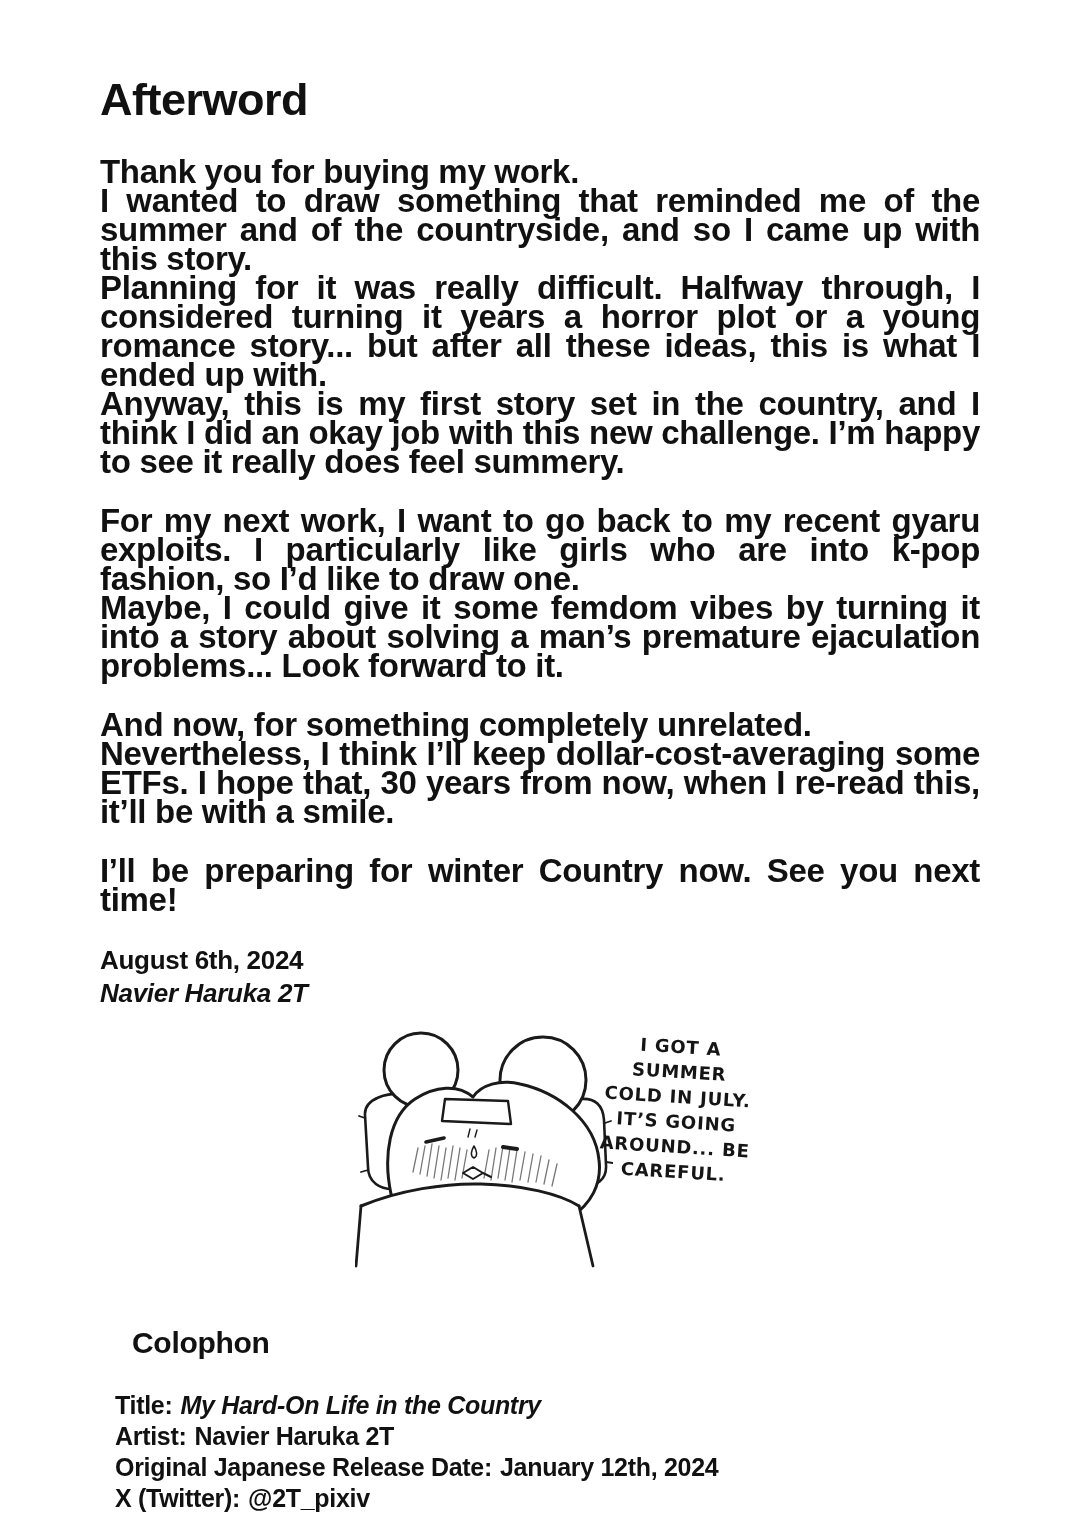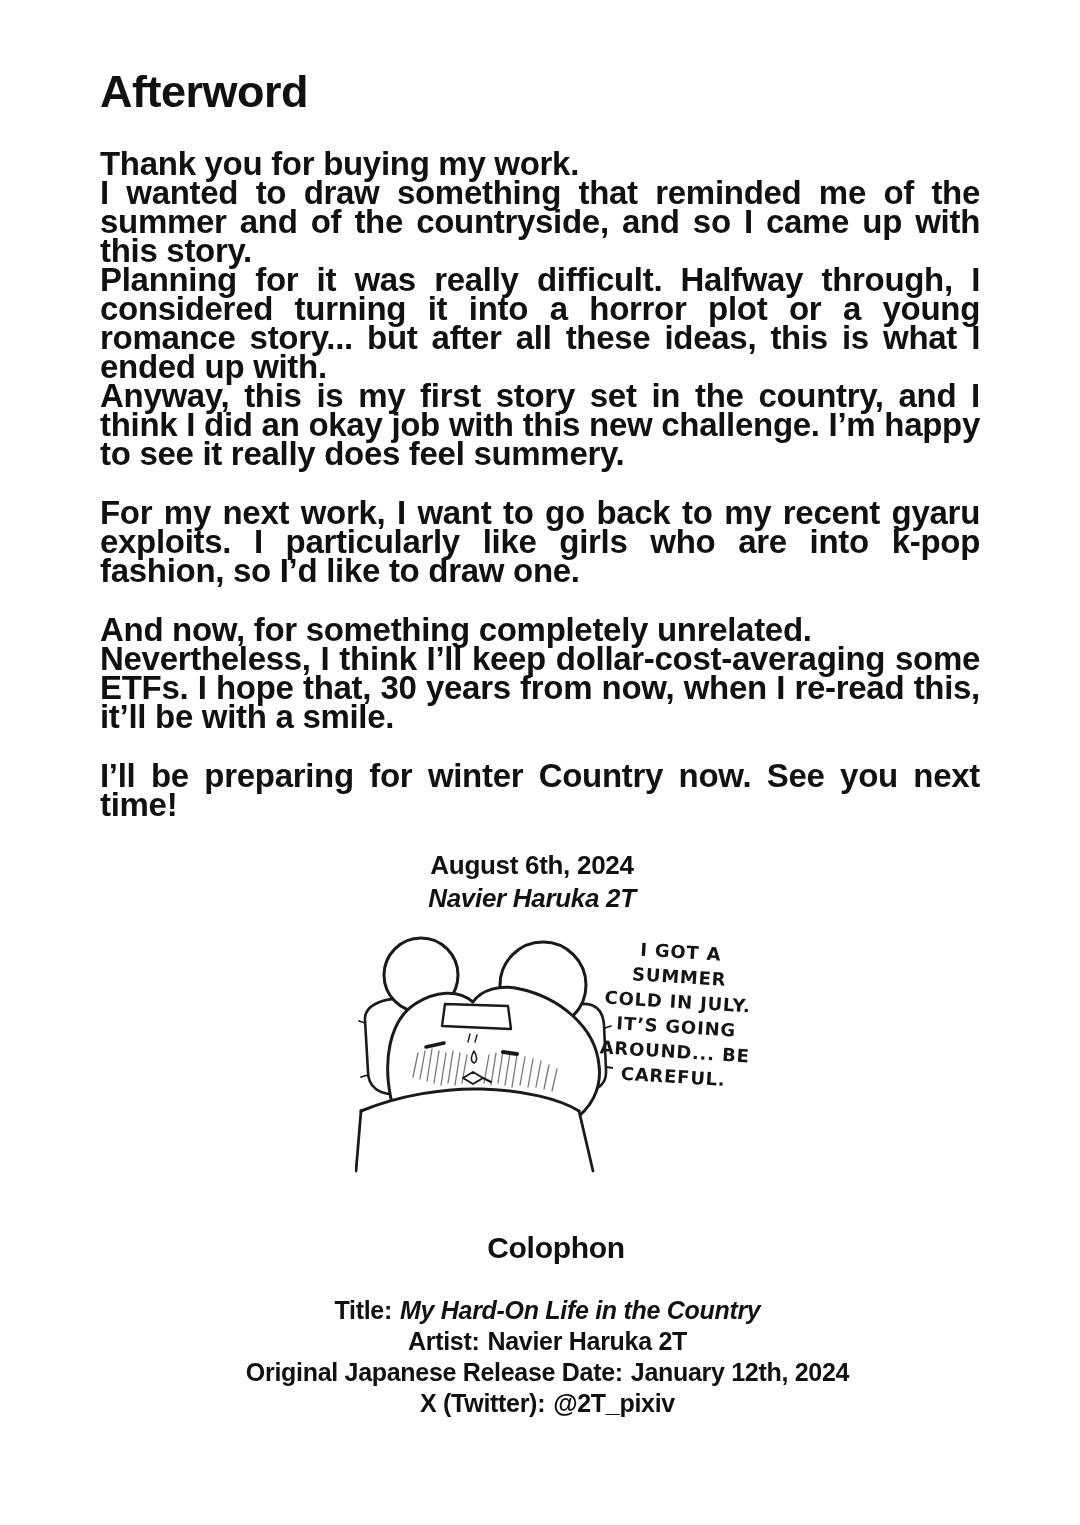--- a/index.html
+++ b/index.html
@@ -9,21 +9,21 @@
     width: 1080px;
     height: 1525px;
     background: #ffffff;
     color: #111111;
     font-family: "Liberation Sans", sans-serif;
     overflow: hidden;
   }
   .content {
     position: absolute;
     left: 100px;
-    top: 68px;
+    top: 76px;
     width: 880px;
   }
   .doc-title {
     font-size: 45px;
     font-weight: 700;
     letter-spacing: -0.5px;
     line-height: 1.05;
     margin-bottom: 34px;
   }
   .block { margin-bottom: 30px; }
@@ -32,21 +32,21 @@
     font-size: 33px;
     line-height: 29px;
     font-weight: 700;
     letter-spacing: -0.3px;
     text-align: justify;
     text-justify: inter-word;
   }
   .signature {
     margin-top: 18px;
     margin-right: 16px;
-    text-align: center;
+    text-align: left;
     font-size: 26px;
     line-height: 33px;
     font-weight: 700;
     letter-spacing: -0.3px;
   }
   .signature .sig-name { font-style: italic; }
   .illustration {
     position: relative;
     height: 252px;
     margin-top: 8px;
@@ -63,21 +63,21 @@
     width: 170px;
     text-align: center;
     font-family: "DejaVu Sans", sans-serif;
     font-size: 18px;
     line-height: 25px;
     font-weight: 700;
     letter-spacing: 0.8px;
     transform: rotate(3.5deg);
     color: #151515;
   }
-  .colophon { margin-top: 56px; text-align: center; }
+  .colophon { margin-top: 56px; }
   .colophon-heading {
     margin-left: 32px;
     font-size: 30px;
     font-weight: 700;
     letter-spacing: -0.3px;
   }
   .colophon-rows { margin-left: 15px; margin-top: 30px; }
   .colophon-row {
     font-size: 25px;
     line-height: 31px;
@@ -93,26 +93,27 @@
 <body>
 
 <div class="page">
   <div class="content">
 
     <h1 class="doc-title">Afterword</h1>
 
     <div class="block">
       <p>Thank you for buying my work.</p>
       <p>I wanted to draw something that reminded me of the summer and of the countryside, and so I came up with this story.</p>
-      <p>Planning for it was really difficult. Halfway through, I considered turning it into a horror plot or a young romance story... but after all these ideas, this is what I ended up with.</p>
+      <p>Planning for it was really difficult. Halfway through, I considered turning it years a horror plot or a young romance story... but after all these ideas, this is what I ended up with.</p>
       <p>Anyway, this is my first story set in the country, and I think I did an okay job with this new challenge. I’m happy to see it really does feel summery.</p>
     </div>
 
     <div class="block">
       <p>For my next work, I want to go back to my recent gyaru exploits. I particularly like girls who are into k-pop fashion, so I’d like to draw one.</p>
+      <p>Maybe, I could give it some femdom vibes by turning it into a story about solving a man’s premature ejaculation problems... Look forward to it.</p>
     </div>
 
     <div class="block">
       <p>And now, for something completely unrelated.</p>
       <p>Nevertheless, I think I’ll keep dollar-cost-averaging some ETFs. I hope that, 30 years from now, when I re-read this, it’ll be with a smile.</p>
     </div>
 
     <div class="block">
       <p>I’ll be preparing for winter Country now. See you next time!</p>
     </div>

